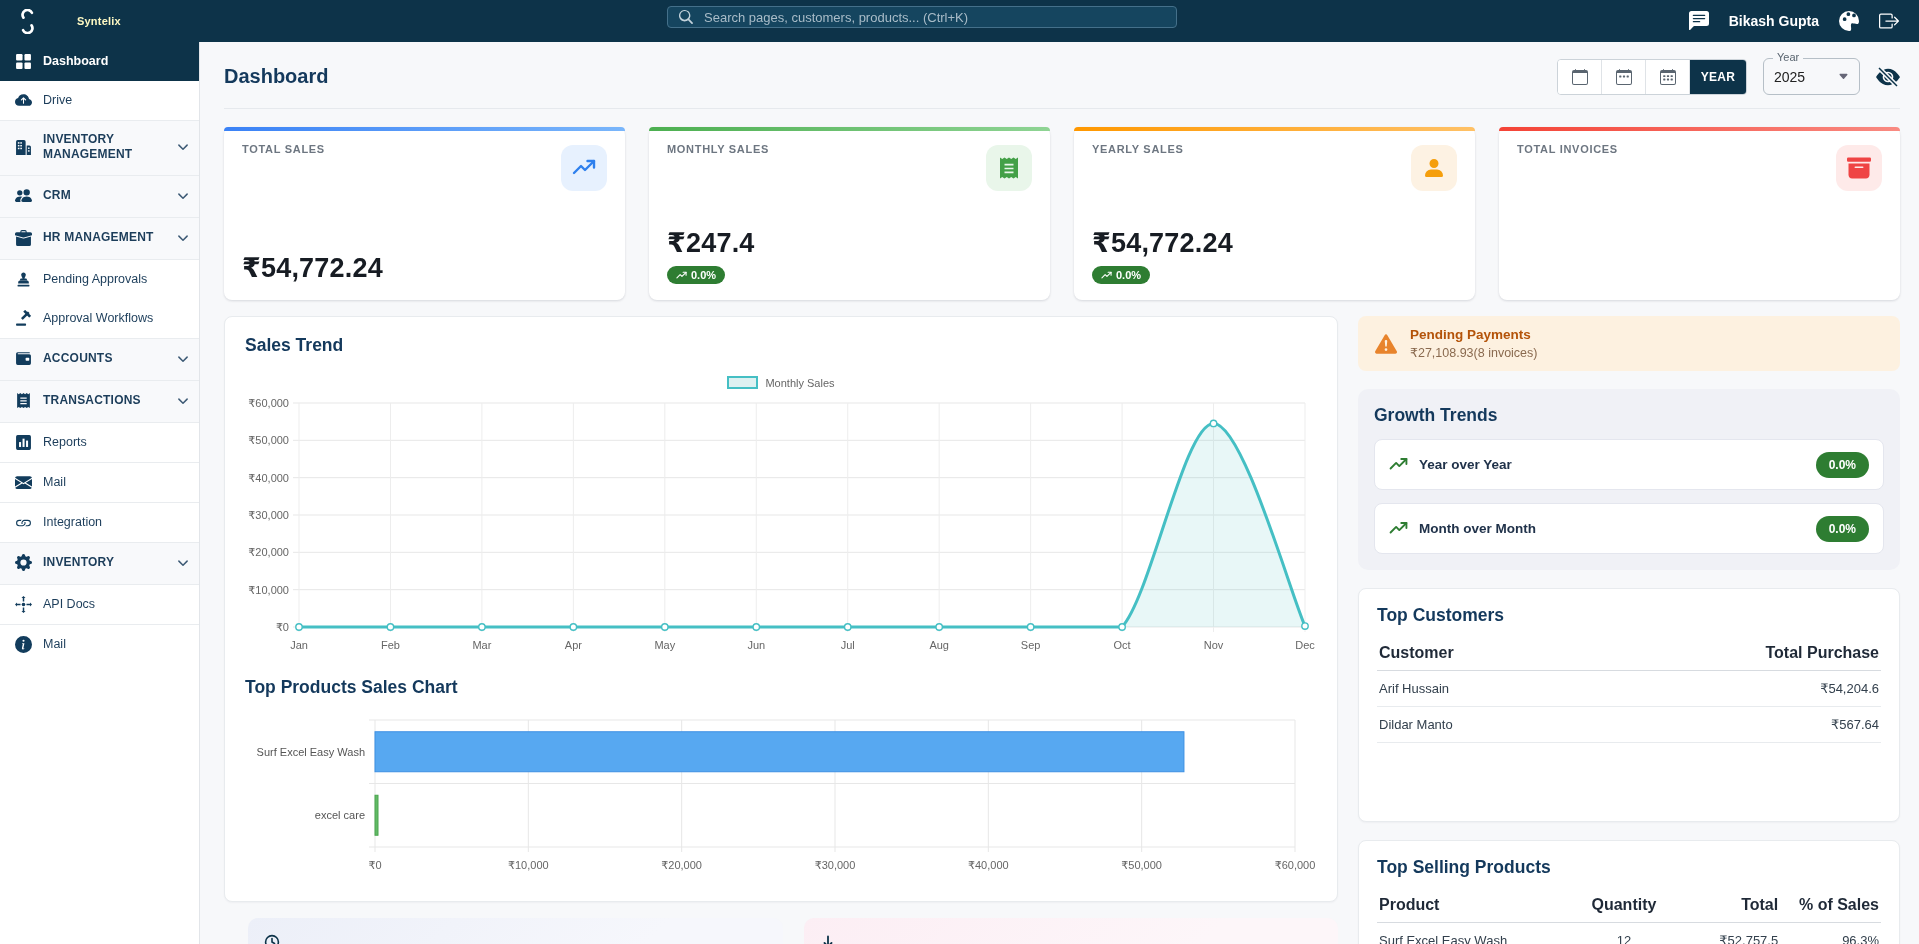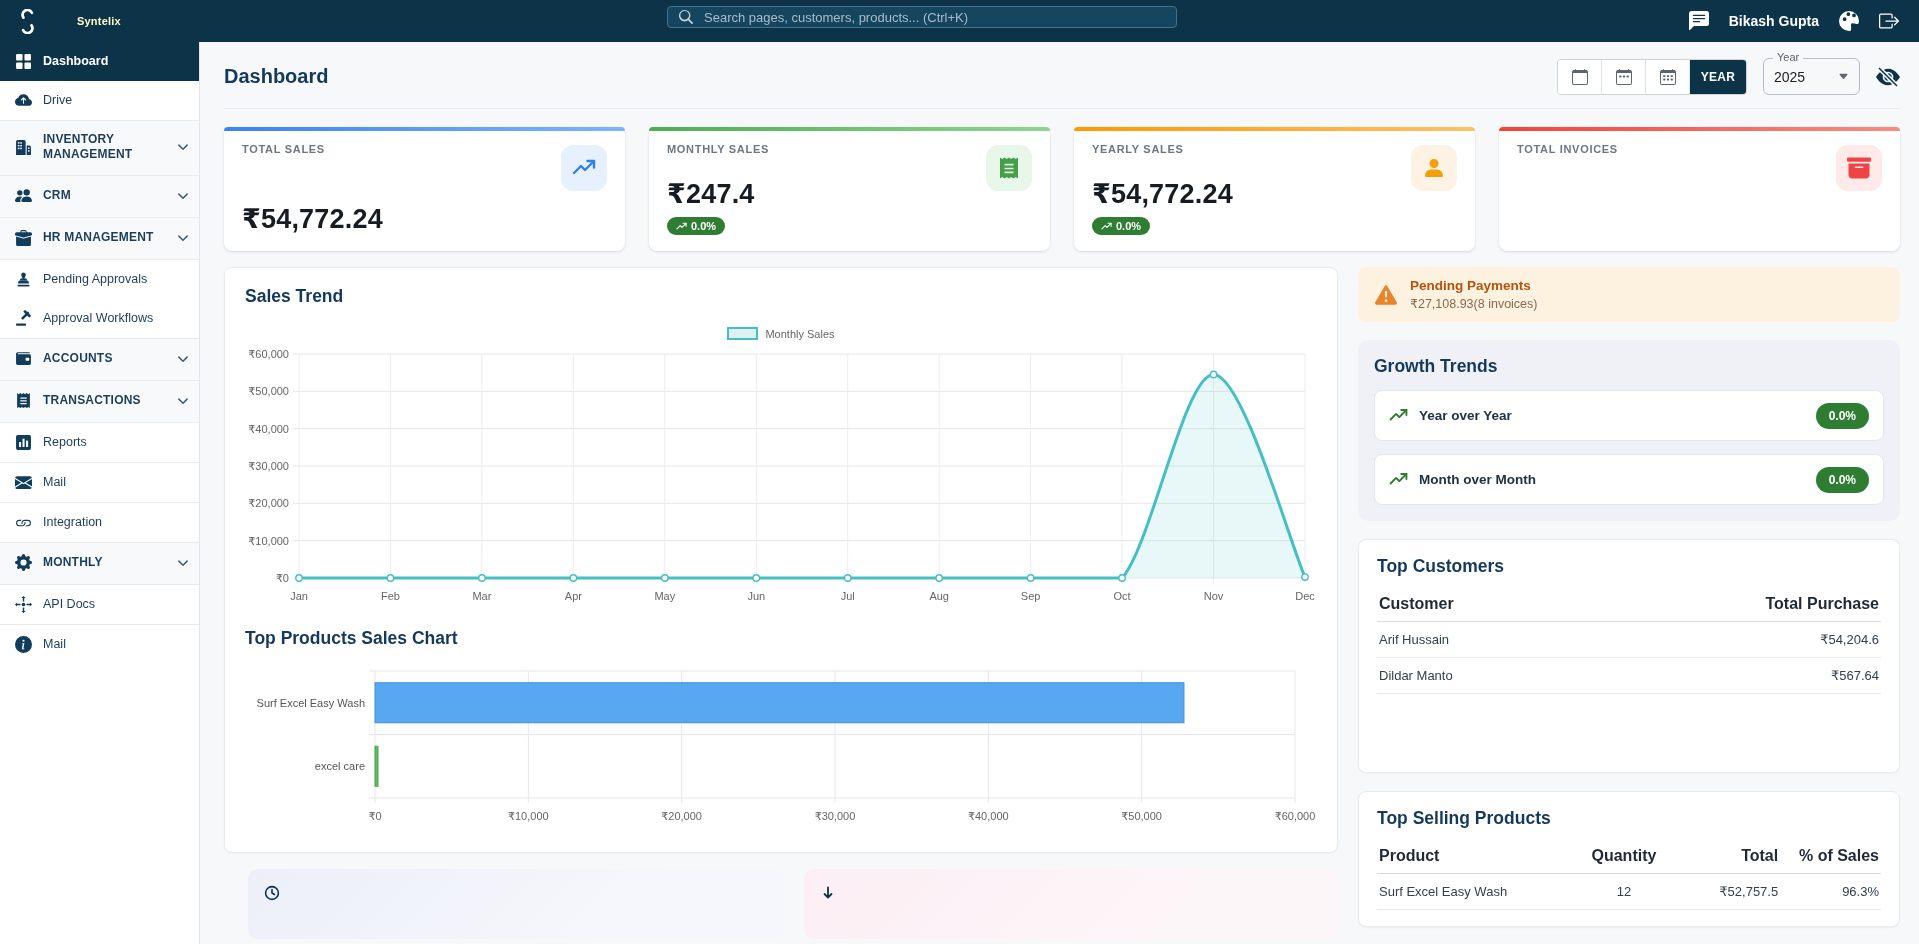--- a/index.html
+++ b/index.html
@@ -47,21 +47,21 @@
   .range-btn .icon { width:16px; height:16px; }
   .range-btn.active { width:56px; background:#0d3349; color:#fff; font-weight:700; font-size:12px; border-right:none; letter-spacing:.3px; }
   .year-select { position:relative; height:37px; width:97px; border:1px solid #b6bfc7; border-radius:6px; display:flex; align-items:center; padding:0 10px; cursor:pointer; }
   .year-select .flabel { position:absolute; top:-8px; left:9px; background:#f7f8fa; padding:0 4px; font-size:11px; color:#5a6570; }
   .year-value { font-size:14px; color:#222; }
   .year-select .caret { margin-left:auto; width:11px; height:11px; color:#667; }
   .eye-btn { width:24px; height:24px; color:#0d3349; cursor:pointer; }
 
   
   .cards-row { display:flex; gap:24px; padding:18px 19px 0 24px; }
-  .stat-card { flex:1; position:relative; height:124px; background:#fff; border-radius:8px; padding:16px 18px; box-shadow:0 1px 2px rgba(16,24,40,.05),0 1px 3px rgba(16,24,40,.09); display:flex; flex-direction:column; }
+  .stat-card { flex:1; position:relative; height:173px; background:#fff; border-radius:8px; padding:16px 18px; box-shadow:0 1px 2px rgba(16,24,40,.05),0 1px 3px rgba(16,24,40,.09); display:flex; flex-direction:column; }
   .stat-accent { position:absolute; top:0; left:0; right:0; height:4px; border-radius:8px 8px 0 0; }
   .stat-label { font-size:11px; font-weight:600; color:#6d7681; letter-spacing:.7px; }
   .stat-chip { position:absolute; top:18px; right:18px; width:46px; height:46px; border-radius:12px; display:flex; align-items:center; justify-content:center; }
   .stat-chip .icon { width:24px; height:24px; }
   .stat-value { margin-top:auto; font-size:27px; font-weight:700; color:#171c23; letter-spacing:.2px; }
   .stat-badge { display:inline-flex; align-items:center; gap:4px; width:max-content; margin-top:7px; background:#2e7d32; color:#fff; border-radius:999px; padding:3px 9px; font-size:11px; font-weight:700; }
   .stat-badge .icon { width:11px; height:11px; color:#fff; }
 
   
   .columns { display:flex; gap:20px; padding:16px 19px 0 24px; align-items:flex-start; }
@@ -297,21 +297,21 @@
         </svg>
       </span>
       <span class="side-label">Integration</span>
     </div>
     <div class="side-item group divider-top">
       <span class="icon">
         <svg viewBox="0 0 16 16" fill="currentColor">
           <path d="M9.405 1.05c-.413-1.4-2.397-1.4-2.81 0l-.1.34a1.464 1.464 0 0 1-2.105.872l-.31-.17c-1.283-.698-2.686.705-1.987 1.987l.169.311c.446.82.023 1.841-.872 2.105l-.34.1c-1.4.413-1.4 2.397 0 2.81l.34.1a1.464 1.464 0 0 1 .872 2.105l-.17.31c-.698 1.283.705 2.686 1.987 1.987l.311-.169a1.464 1.464 0 0 1 2.105.872l.1.34c.413 1.4 2.397 1.4 2.81 0l.1-.34a1.464 1.464 0 0 1 2.105-.872l.31.17c1.283.698 2.686-.705 1.987-1.987l-.169-.311a1.464 1.464 0 0 1 .872-2.105l.34-.1c1.4-.413 1.4-2.397 0-2.81l-.34-.1a1.464 1.464 0 0 1-.872-2.105l.17-.31c.698-1.283-.705-2.686-1.987-1.987l-.311.169a1.464 1.464 0 0 1-2.105-.872l-.1-.34zM8 10.93a2.929 2.929 0 1 1 0-5.86 2.929 2.929 0 0 1 0 5.858z"></path>
         </svg>
       </span>
-      <span class="side-label">MONTHLY</span>
+      <span class="side-label">INVENTORY</span>
       <span class="icon chev">
         <svg viewBox="0 0 16 16" fill="none" stroke="currentColor" stroke-width="2" stroke-linecap="round" stroke-linejoin="round">
           <path d="M2.5 5.5 8 11l5.5-5.5"></path>
         </svg>
       </span>
     </div>
     <div class="side-item divider-top">
       <span class="icon">
         <svg viewBox="0 0 16 16" fill="currentColor">
           <path d="M8 0l1.9 1.9H8.7v3.3H7.3V1.9H6.1L8 0zM8 16l-1.9-1.9h1.2v-3.3h1.4v3.3h1.2L8 16zM0 8l1.9-1.9v1.2h3.3v1.4H1.9v1.2L0 8zM16 8l-1.9 1.9V8.7h-3.3V7.3h3.3V6.1L16 8z"></path>

